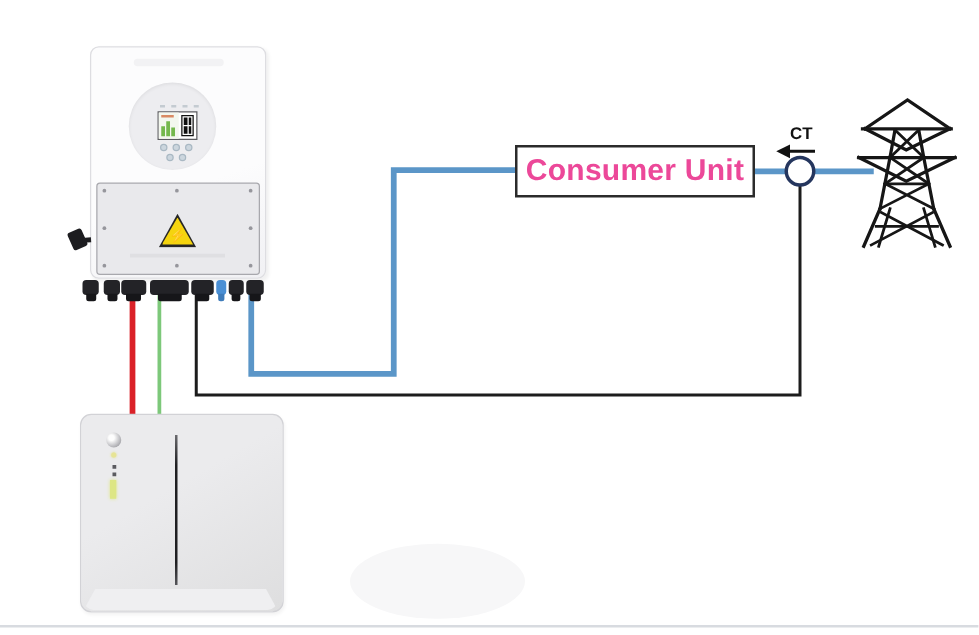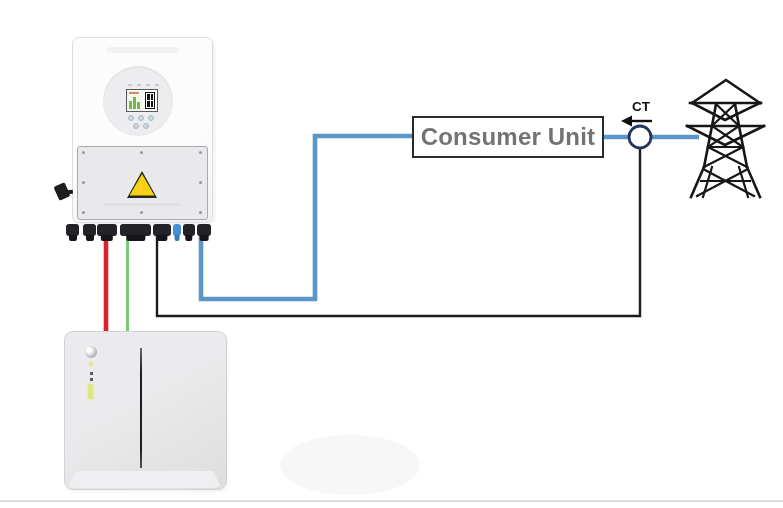--- a/index.html
+++ b/index.html
@@ -58,21 +58,21 @@
   .bat-dot{position:absolute;left:25px;width:3px;height:3px;background:#5b5b60;}
   .bat-bar{position:absolute;left:23px;top:52px;width:5px;height:15px;background:#dde684;
     box-shadow:0 0 3px #dde684;}
   .bat-seam{position:absolute;left:75px;top:16px;width:2px;height:120px;
     background:linear-gradient(#6a6a6e,#1f1f22 20%,#1f1f22 85%,#55555a);}
   .bat-base{position:absolute;left:2px;bottom:1px;width:155px;height:17px;background:#efeff1;
     clip-path:polygon(6% 0,94% 0,100% 100%,0 100%);border-radius:0 0 8px 8px;}
   
   .consumer-unit{position:absolute;left:412px;top:116px;width:192px;height:42px;background:#fff;
     border:2px solid #2b2b2b;display:flex;align-items:center;justify-content:center;box-sizing:border-box;}
-  .consumer-unit span{font-size:24px;font-weight:bold;color:#737373;letter-spacing:0.2px;}
+  .consumer-unit span{font-size:24px;font-weight:bold;color:#ec4899;letter-spacing:0.2px;}
   
   .ct-label{position:absolute;left:622px;top:99px;width:38px;text-align:center;
     font-size:13.5px;font-weight:bold;color:#121212;}
   
   .watermark{position:absolute;left:280px;top:435px;width:140px;height:60px;border-radius:50%;
     background:#f7f7f8;}
   .bottom-rule{position:absolute;left:0;top:500px;width:783px;height:2px;background:#d8dbe0;}
   svg.overlay{position:absolute;left:0;top:0;}
 </style>
 </head>

